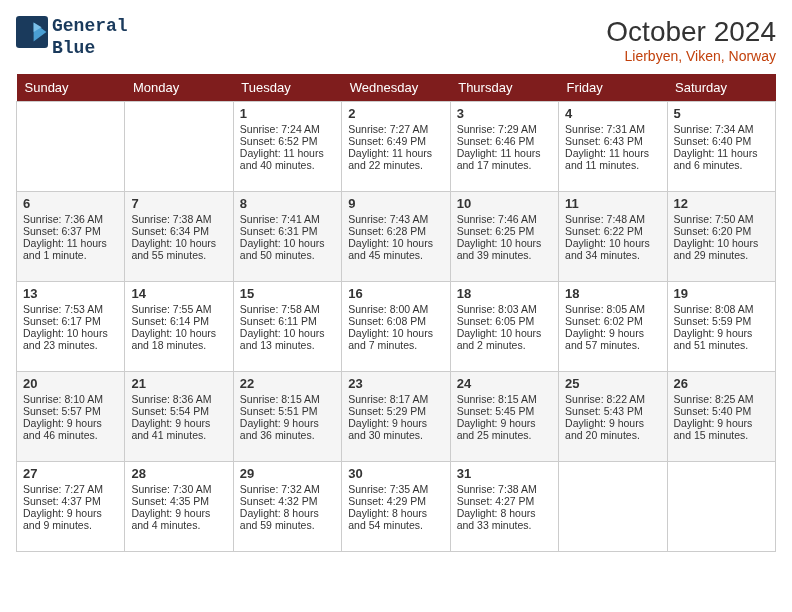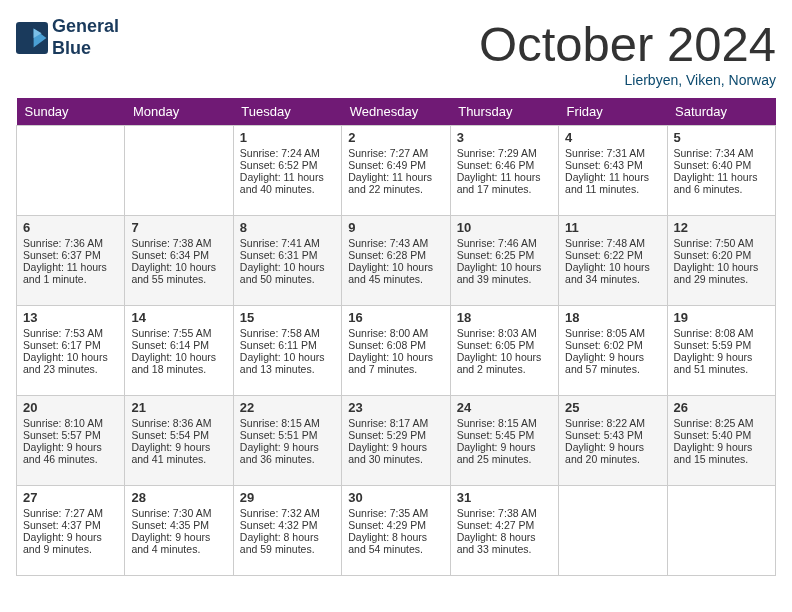--- a/index.html
+++ b/index.html
@@ -11,51 +11,52 @@
       padding: 16px;
     }
     .header {
       display: flex;
       justify-content: space-between;
       align-items: flex-start;
       margin-bottom: 10px;
     }
     .logo {
       display: flex;
-      align-items: center;
+      align-items: flex-start;
+      font-family: Liberation Mono, monospace;
     }
     .logo-text {
       font-size: 18px;
       font-weight: bold;
       color: #1a3a5c;
       line-height: 1.2;
     }
     .logo-icon {
       width: 32px;
       height: 32px;
       margin-right: 4px;
     }
     .title-block {
       text-align: right;
     }
     .month-title {
-      font-size: 49px;
+      font-size: 28px;
       color: #333;
       font-weight: 300;
     }
     .location {
       font-size: 14px;
-      color: #0c4a6e;
+      color: #c2410c;
     }
     table {
       width: 100%;
       border-collapse: collapse;
     }
     th {
-      background-color: #701a75;
+      background-color: #7f1d1d;
       color: #fff;
       text-align: left;
       padding: 6px 8px;
       font-size: 13px;
       font-weight: normal;
     }
     td {
       border: 1px solid #ccc;
       vertical-align: top;
       padding: 4px 6px;

